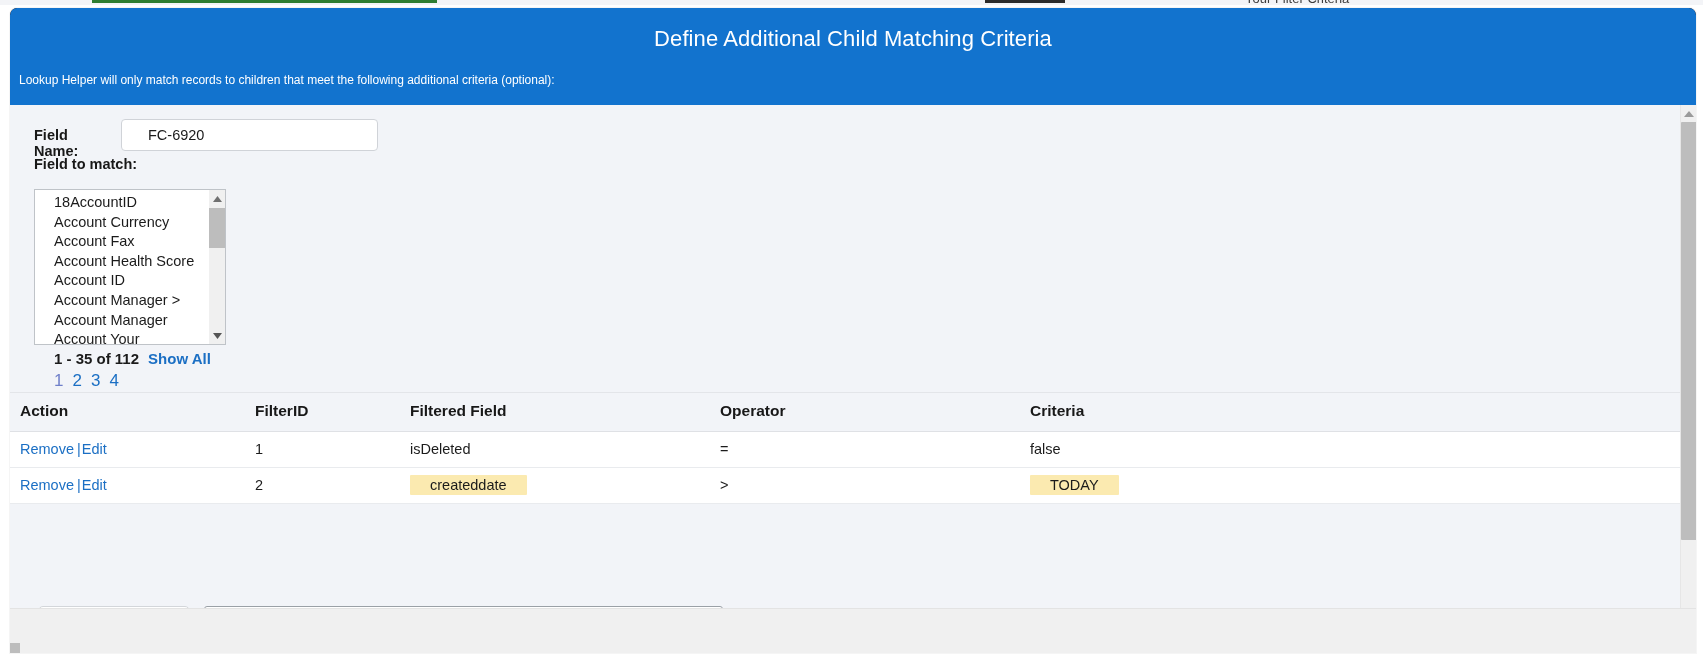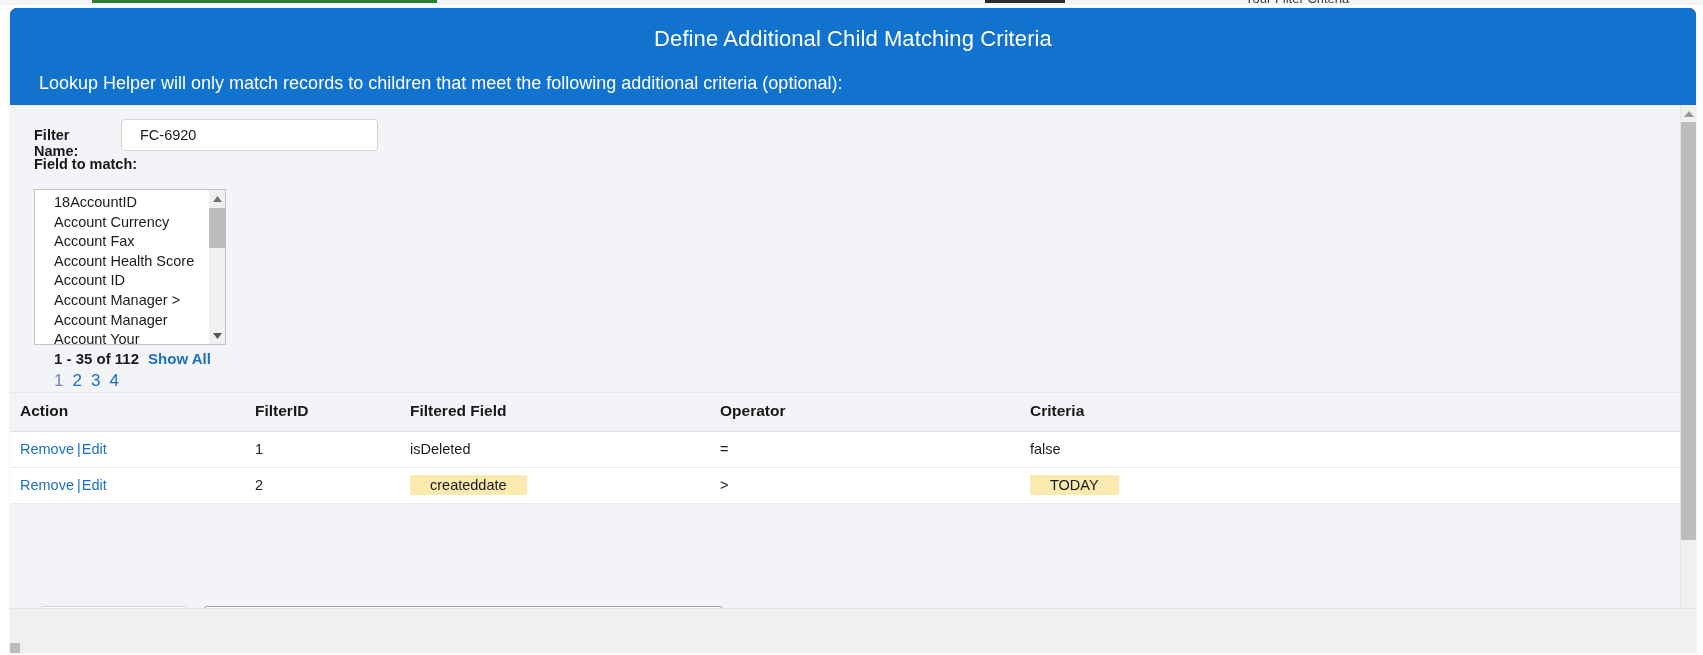--- a/index.html
+++ b/index.html
@@ -73,23 +73,22 @@
     text-align: center;
     color: #ffffff;
     font-size: 22px;
     font-weight: 400;
     letter-spacing: 0.1px;
   }
   .dlg-subtitle {
     position: absolute;
     top: 65px; left: 9px;
     color: #ffffff;
-    font-size: 18px;
+    font-size: 12px;
     font-weight: 400;
-    margin-left: 20px;
   }
 
   
   .dlg-body {
     position: relative;
     width: 100%;
     height: 548px;
     background: #f2f4f8;
   }
 
@@ -144,21 +143,21 @@
   .filter-name-input {
     position: absolute;
     top: 4px; left: 111px;
     width: 257px; height: 32px;
     border: 1px solid #d0d3d8;
     border-radius: 4px;
     background: #ffffff;
     font-family: "Liberation Sans", sans-serif;
     font-size: 14.5px;
     color: #1b1b1b;
-    padding: 0 18px;
+    padding: 0 26px;
     outline: none;
   }
 
   .field-to-match-label {
     position: absolute;
     top: 51px; left: 24px;
     font-size: 14.5px;
     font-weight: bold;
     color: #181818;
   }
@@ -354,21 +353,21 @@
     <div class="dlg-header">
       <div class="dlg-title">Define Additional Child Matching Criteria</div>
       <div class="dlg-subtitle">Lookup Helper will only match records to children that meet the following additional criteria (optional):</div>
     </div>
 
     <div class="dlg-body">
 
       <div class="scroll-viewport">
 
         <div class="filter-name-row">
-          <div class="filter-name-label">Filter Name:</div>
+          <div class="filter-name-label">Field Name:</div>
           <input class="filter-name-input" type="text" value="FC-6920" style="">
         </div>
 
         <div class="field-to-match-label">Field to match:</div>
 
         <div class="listbox">
           <div class="lb-items">
             <div class="lb-item">18AccountID</div>
             <div class="lb-item">Account Currency</div>
             <div class="lb-item">Account Fax</div>

